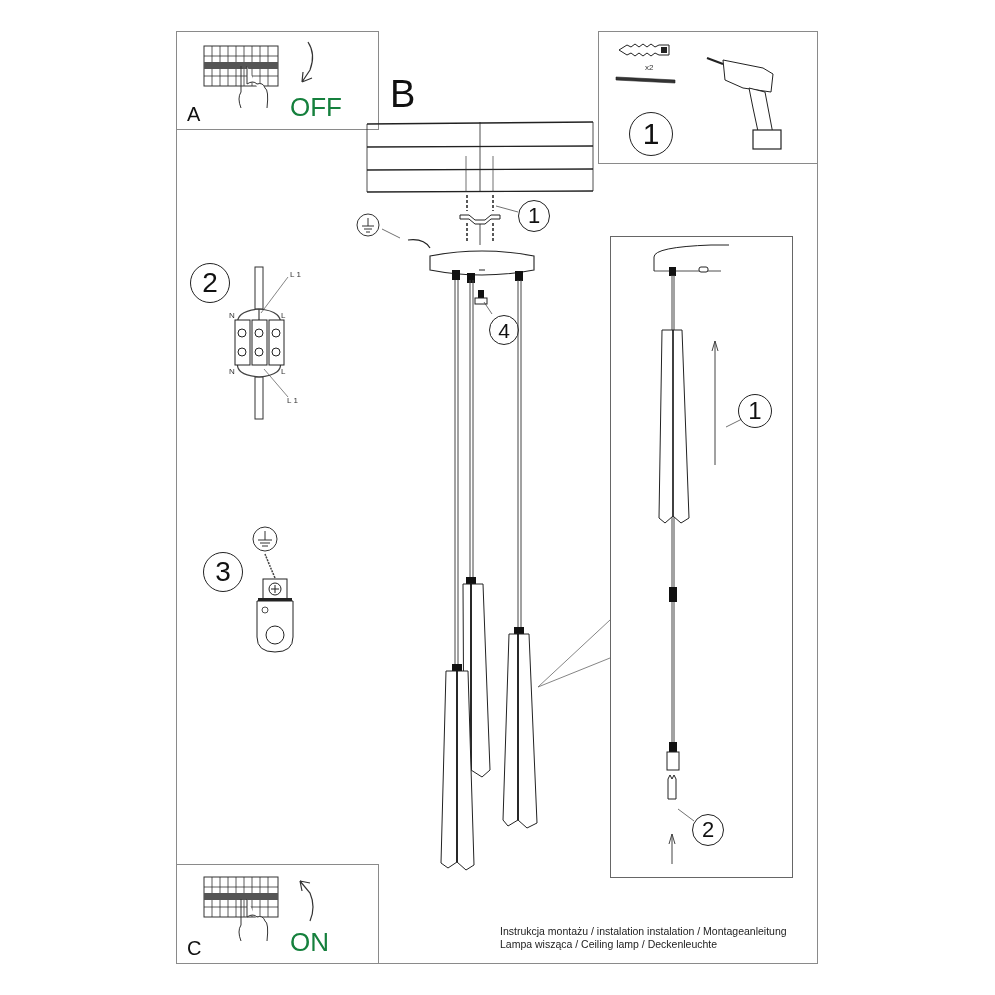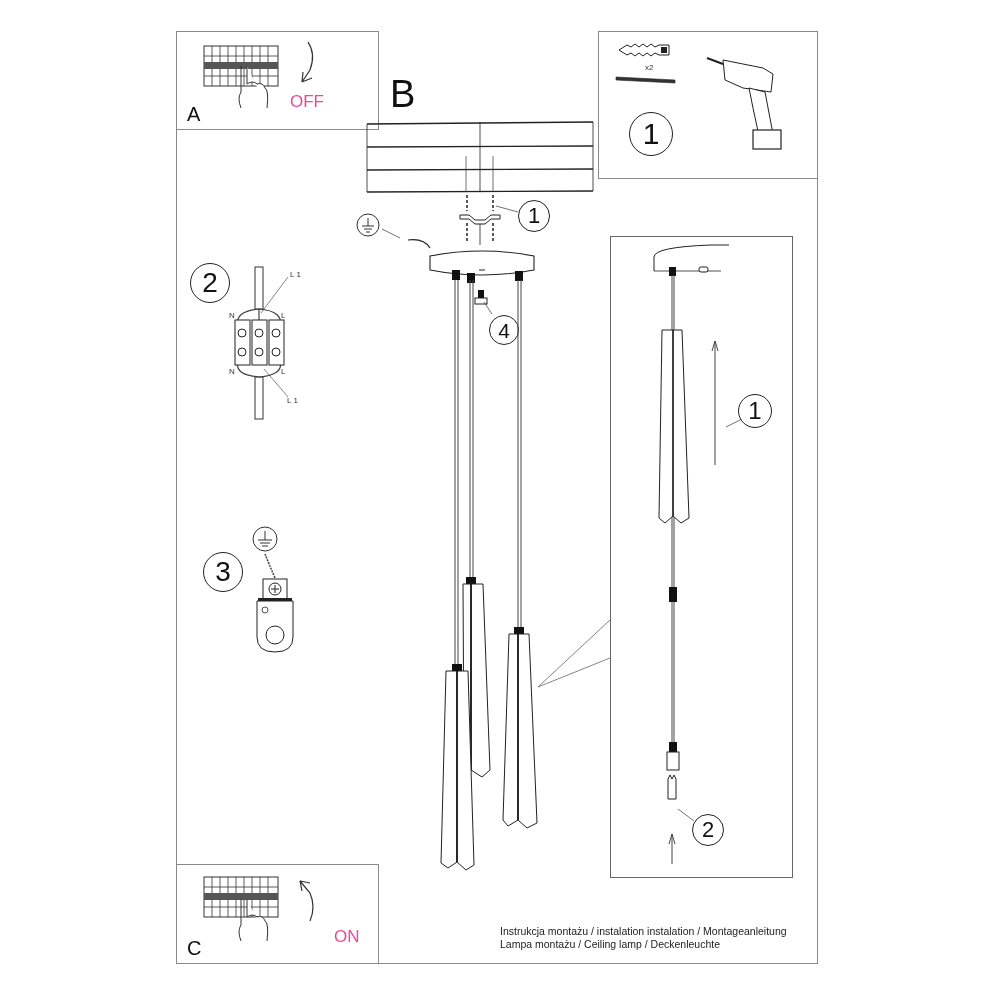--- a/index.html
+++ b/index.html
@@ -3,21 +3,21 @@
   <meta charset="utf-8">
   <style>
     html, body { margin: 0; padding: 0; background: #ffffff; }
     body { width: 995px; height: 995px; position: relative; overflow: hidden;
            font-family: "Liberation Sans", sans-serif; color: #111; }
     .frame { position: absolute; left: 176px; top: 31px; width: 642px; height: 933px;
              border: 1px solid #8a8a8a; box-sizing: border-box; }
     .panel { position: absolute; border: 1px solid #8a8a8a; box-sizing: border-box; background: #fff; }
     .letter { position: absolute; font-size: 20px; color: #111; }
     .big-letter { position: absolute; font-size: 38px; color: #111; }
-    .word { position: absolute; font-size: 17px; color: #ec4899; }
+    .word { position: absolute; font-size: 26px; color: #15803d; }
     .circ { position: absolute; border: 1.5px solid #222; border-radius: 50%;
             display: flex; align-items: center; justify-content: center; color: #111; background: #fff; }
     .circ span { line-height: 1; }
     svg { position: absolute; overflow: visible; }
     .footer { position: absolute; left: 500px; top: 925px; font-size: 10.5px; color: #222; line-height: 13px; }
     .small-label { position: absolute; font-size: 8px; color: #333; }
   </style>
 </head>
 <body>
 
@@ -49,21 +49,21 @@
   </svg>
   <span class="letter" style="left:10px;top:71px;">A</span>
   <span class="word" style="left:113px;top:60px;">OFF</span>
 </div>
 
 <div class="panel" style="left:378px;top:31px;width:222px;height:88px;border-left:none;border-top:none;border-right:none;border-bottom:none;">
   <span class="big-letter" style="left:12px;top:42px;">B</span>
 </div>
 <div style="position:absolute;left:378px;top:31px;width:1px;height:88px;background:#8a8a8a;"></div>
 
-<div class="panel" style="left:598px;top:31px;width:220px;height:148px;">
+<div class="panel" style="left:598px;top:31px;width:220px;height:133px;">
   <svg width="55" height="16" style="left:18px;top:10px;">
     <path d="M2 8 L10 3 L14 5 L18 2 L22 5 L26 2 L30 5 L34 2 L38 5 L42 3 L52 3 L52 13 L42 13 L38 11 L34 14 L30 11 L26 14 L22 11 L18 14 L14 11 L10 13 Z" fill="#fff" stroke="#222" stroke-width="1"></path>
     <rect x="44" y="5" width="6" height="6" fill="#222"></rect>
   </svg>
   <span class="small-label" style="left:46px;top:31px;">x2</span>
   <svg width="65" height="10" style="left:16px;top:42px;">
     <path d="M1 3 L60 6 L60 9 L1 6 Z" fill="#333" stroke="#222" stroke-width="0.6"></path>
   </svg>
   <div class="circ" style="left:30px;top:80px;width:42px;height:42px;font-size:30px;">
     <span>1</span>
@@ -271,19 +271,19 @@
     </g>
     <rect x="2" y="18" width="74" height="7" fill="#555"></rect>
   </svg>
   <svg width="40" height="50" style="left:56px;top:30px;">
     <path d="M8 4 L8 30 Q4 36 8 46 M14 4 L14 22 Q20 18 24 22 Q30 20 32 26 Q36 28 34 46" fill="#fff" stroke="#333" stroke-width="1"></path>
   </svg>
   <svg width="30" height="50" style="left:117px;top:10px;">
     <path d="M16 46 Q22 32 16 18 L6 6 M6 6 L16 8 M6 6 L8 16" fill="none" stroke="#333" stroke-width="1.2"></path>
   </svg>
   <span class="letter" style="left:10px;top:72px;">C</span>
-  <span class="word" style="left:113px;top:62px;margin-left:44px;">ON</span>
+  <span class="word" style="left:113px;top:62px;">ON</span>
 </div>
 
 <div class="footer">
   <div>Instrukcja montażu / instalation instalation / Montageanleitung</div>
-  <div>Lampa montażu / Ceiling lamp / Deckenleuchte</div>
+  <div>Lampa wisząca / Ceiling lamp / Deckenleuchte</div>
 </div>
 
 </body></html>

